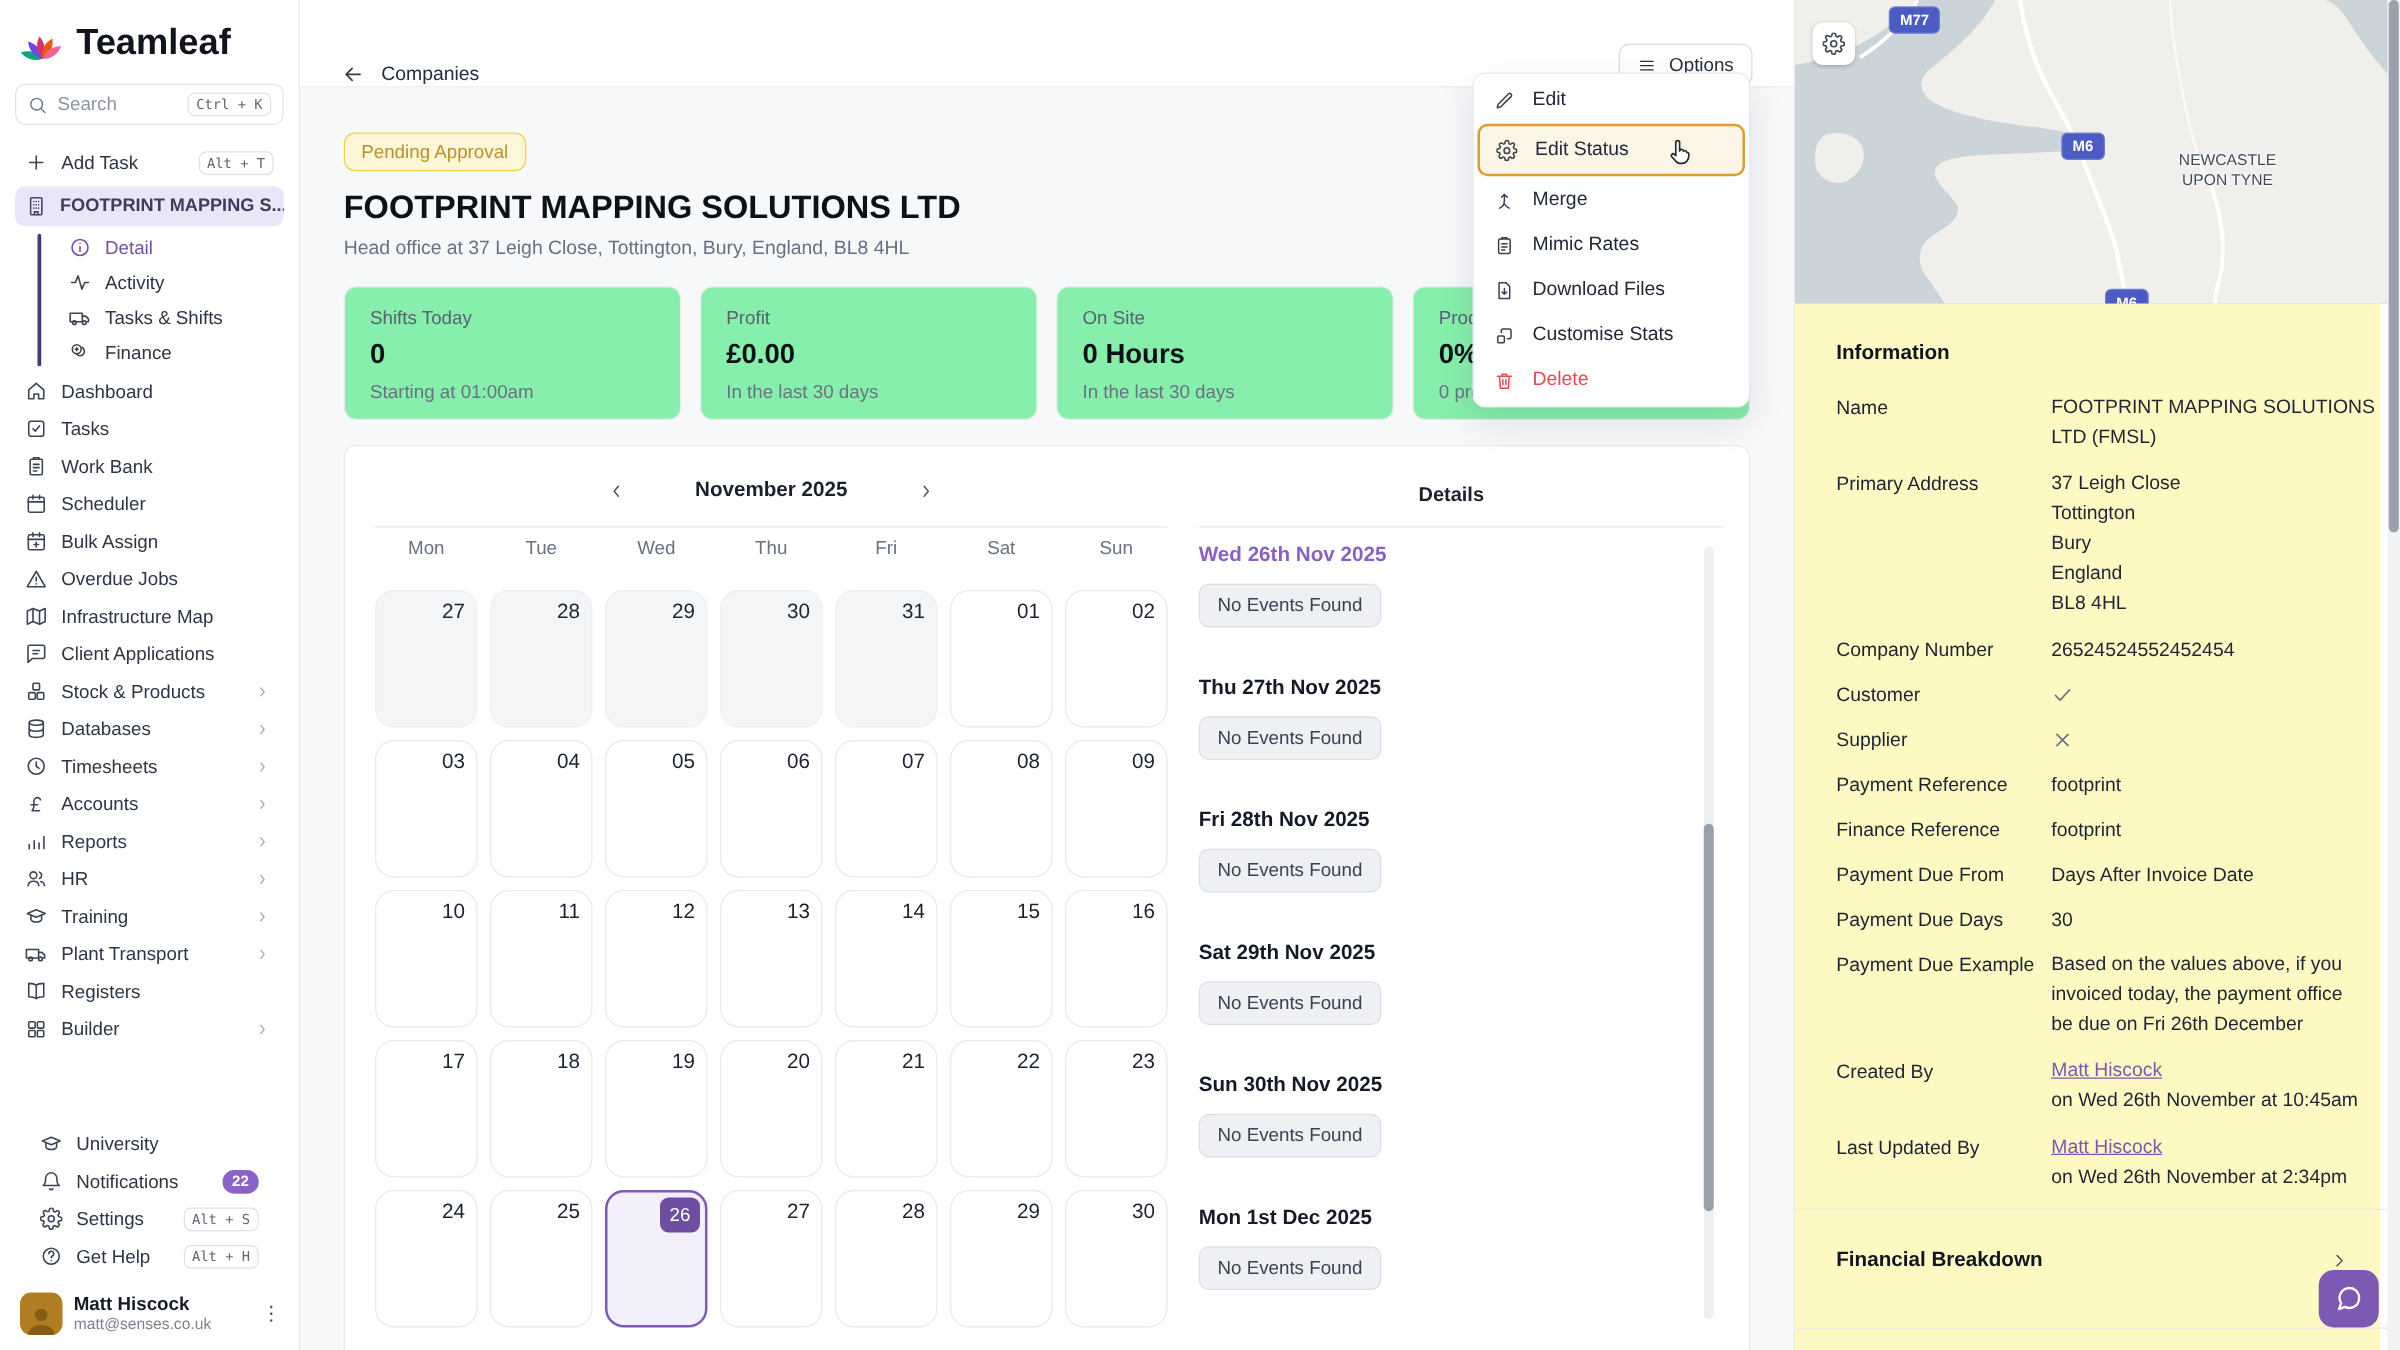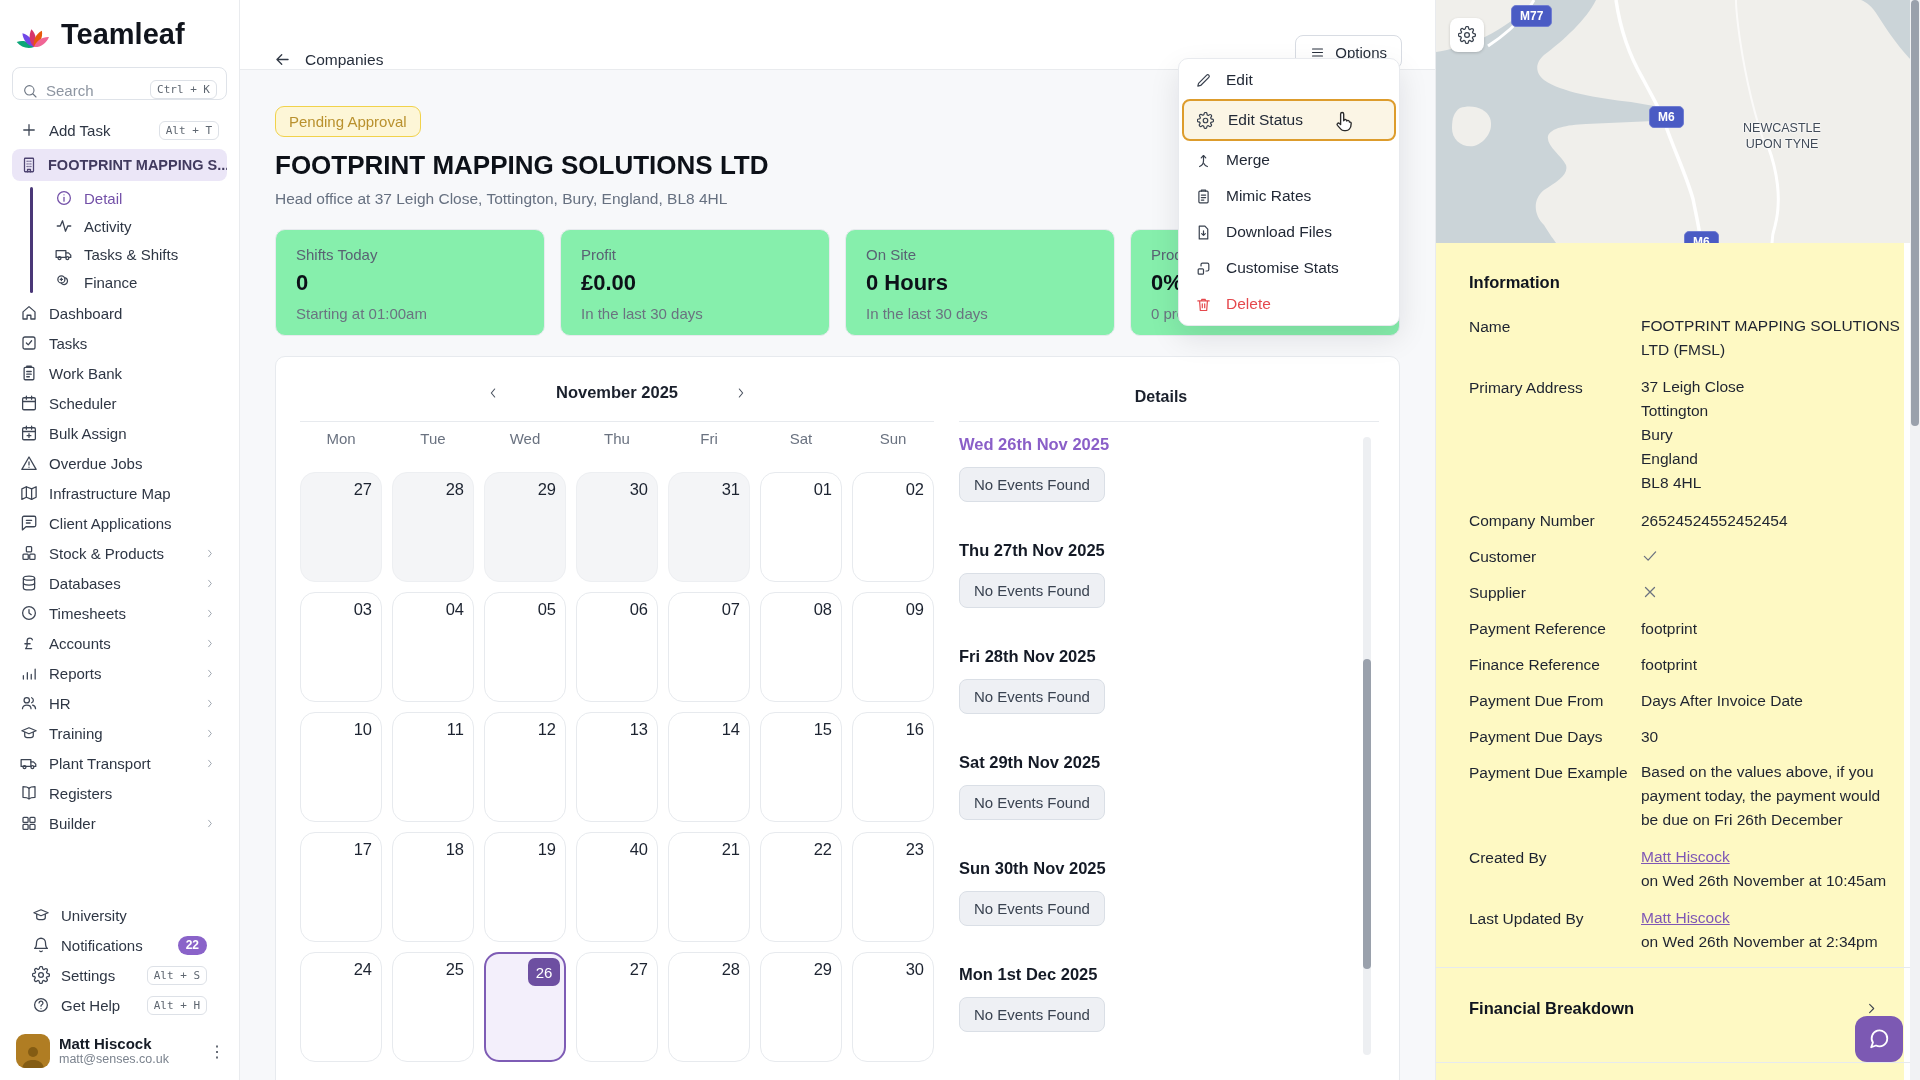--- a/index.html
+++ b/index.html
@@ -2,21 +2,21 @@
 <html><head>
 <meta charset="utf-8">
 <style>
 *{box-sizing:border-box;margin:0;padding:0}
 body{width:1920px;height:1080px;position:relative;font-family:"Liberation Sans",sans-serif;background:#fff;overflow:hidden;color:#1d2430}
 svg.fi{width:100%;height:100%;fill:none;stroke:currentColor;stroke-width:1.7;stroke-linecap:round;stroke-linejoin:round}
 
 #sidebar{position:absolute;left:0;top:0;width:240px;height:1080px;background:#fff;border-right:1px solid #e9ebee}
 .logo-row{display:flex;align-items:center;gap:9px;padding:15px 14px 12px}
 .logo-text{font-size:29px;font-weight:bold;color:#10141c}
-.searchbox{margin:2px 12px 0;height:33px;border:1px solid #dfe3e9;border-radius:8px;display:flex;align-items:flex-end;padding:0 9px;gap:8px;color:#8d95a1;font-size:15px}
+.searchbox{margin:2px 12px 0;height:33px;border:1px solid #dfe3e9;border-radius:8px;display:flex;align-items:center;padding:0 9px;gap:8px;color:#8d95a1;font-size:15px}
 .searchbox .ic{width:16px;height:16px;color:#6d7683}
 .kbd{font-family:"DejaVu Sans Mono",monospace;font-size:11px;color:#5f6771;border:1px solid #dde1e7;border-radius:6px;padding:2px 6px;background:#fff;white-space:nowrap}
 .searchbox .kbd{margin-left:auto}
 .nav{padding:0 12px}
 .nav-item{height:30px;display:flex;align-items:center;gap:11px;padding:0 8px;font-size:15px;color:#2e3644;border-radius:8px;position:relative;white-space:nowrap}
 .nav-item .ic{width:18px;height:18px;flex:0 0 18px;color:#3d4554;display:flex}
 .nav-item .chev{margin-left:auto;width:13px;height:13px;color:#99a0ab}
 .nav-item .kbd{margin-left:auto}
 #add-task{margin-top:15px}
 .company-pill{height:32px;background:#ebe6f7;border-radius:8px;display:flex;align-items:center;gap:10px;padding:0 8px;font-size:14.5px;font-weight:bold;color:#413a5e;margin-top:4px;white-space:nowrap;overflow:hidden}
@@ -594,21 +594,21 @@
           <div class="cell">
             <span class="num">17</span>
           </div>
           <div class="cell">
             <span class="num">18</span>
           </div>
           <div class="cell">
             <span class="num">19</span>
           </div>
           <div class="cell">
-            <span class="num">40</span>
+            <span class="num">20</span>
           </div>
           <div class="cell">
             <span class="num">21</span>
           </div>
           <div class="cell">
             <span class="num">22</span>
           </div>
           <div class="cell">
             <span class="num">23</span>
           </div>
@@ -798,21 +798,21 @@
           <div class="info-value oneline">Days After Invoice Date</div>
         </div>
         <div class="info-row">
           <div class="info-label">Payment Due Days</div>
           <div class="info-value oneline">30</div>
         </div>
         <div class="info-row">
           <div class="info-label">Payment Due Example</div>
           <div class="info-value">
             <div>Based on the values above, if you</div>
-            <div>payment today, the payment would</div>
+            <div>invoiced today, the payment office</div>
             <div>be due on Fri 26th December</div>
           </div>
         </div>
         <div class="info-row">
           <div class="info-label">Created By</div>
           <div class="info-value">
             <div><span class="plink">Matt Hiscock</span></div>
             <div class="psub">on Wed 26th November at 10:45am</div>
           </div>
         </div>

